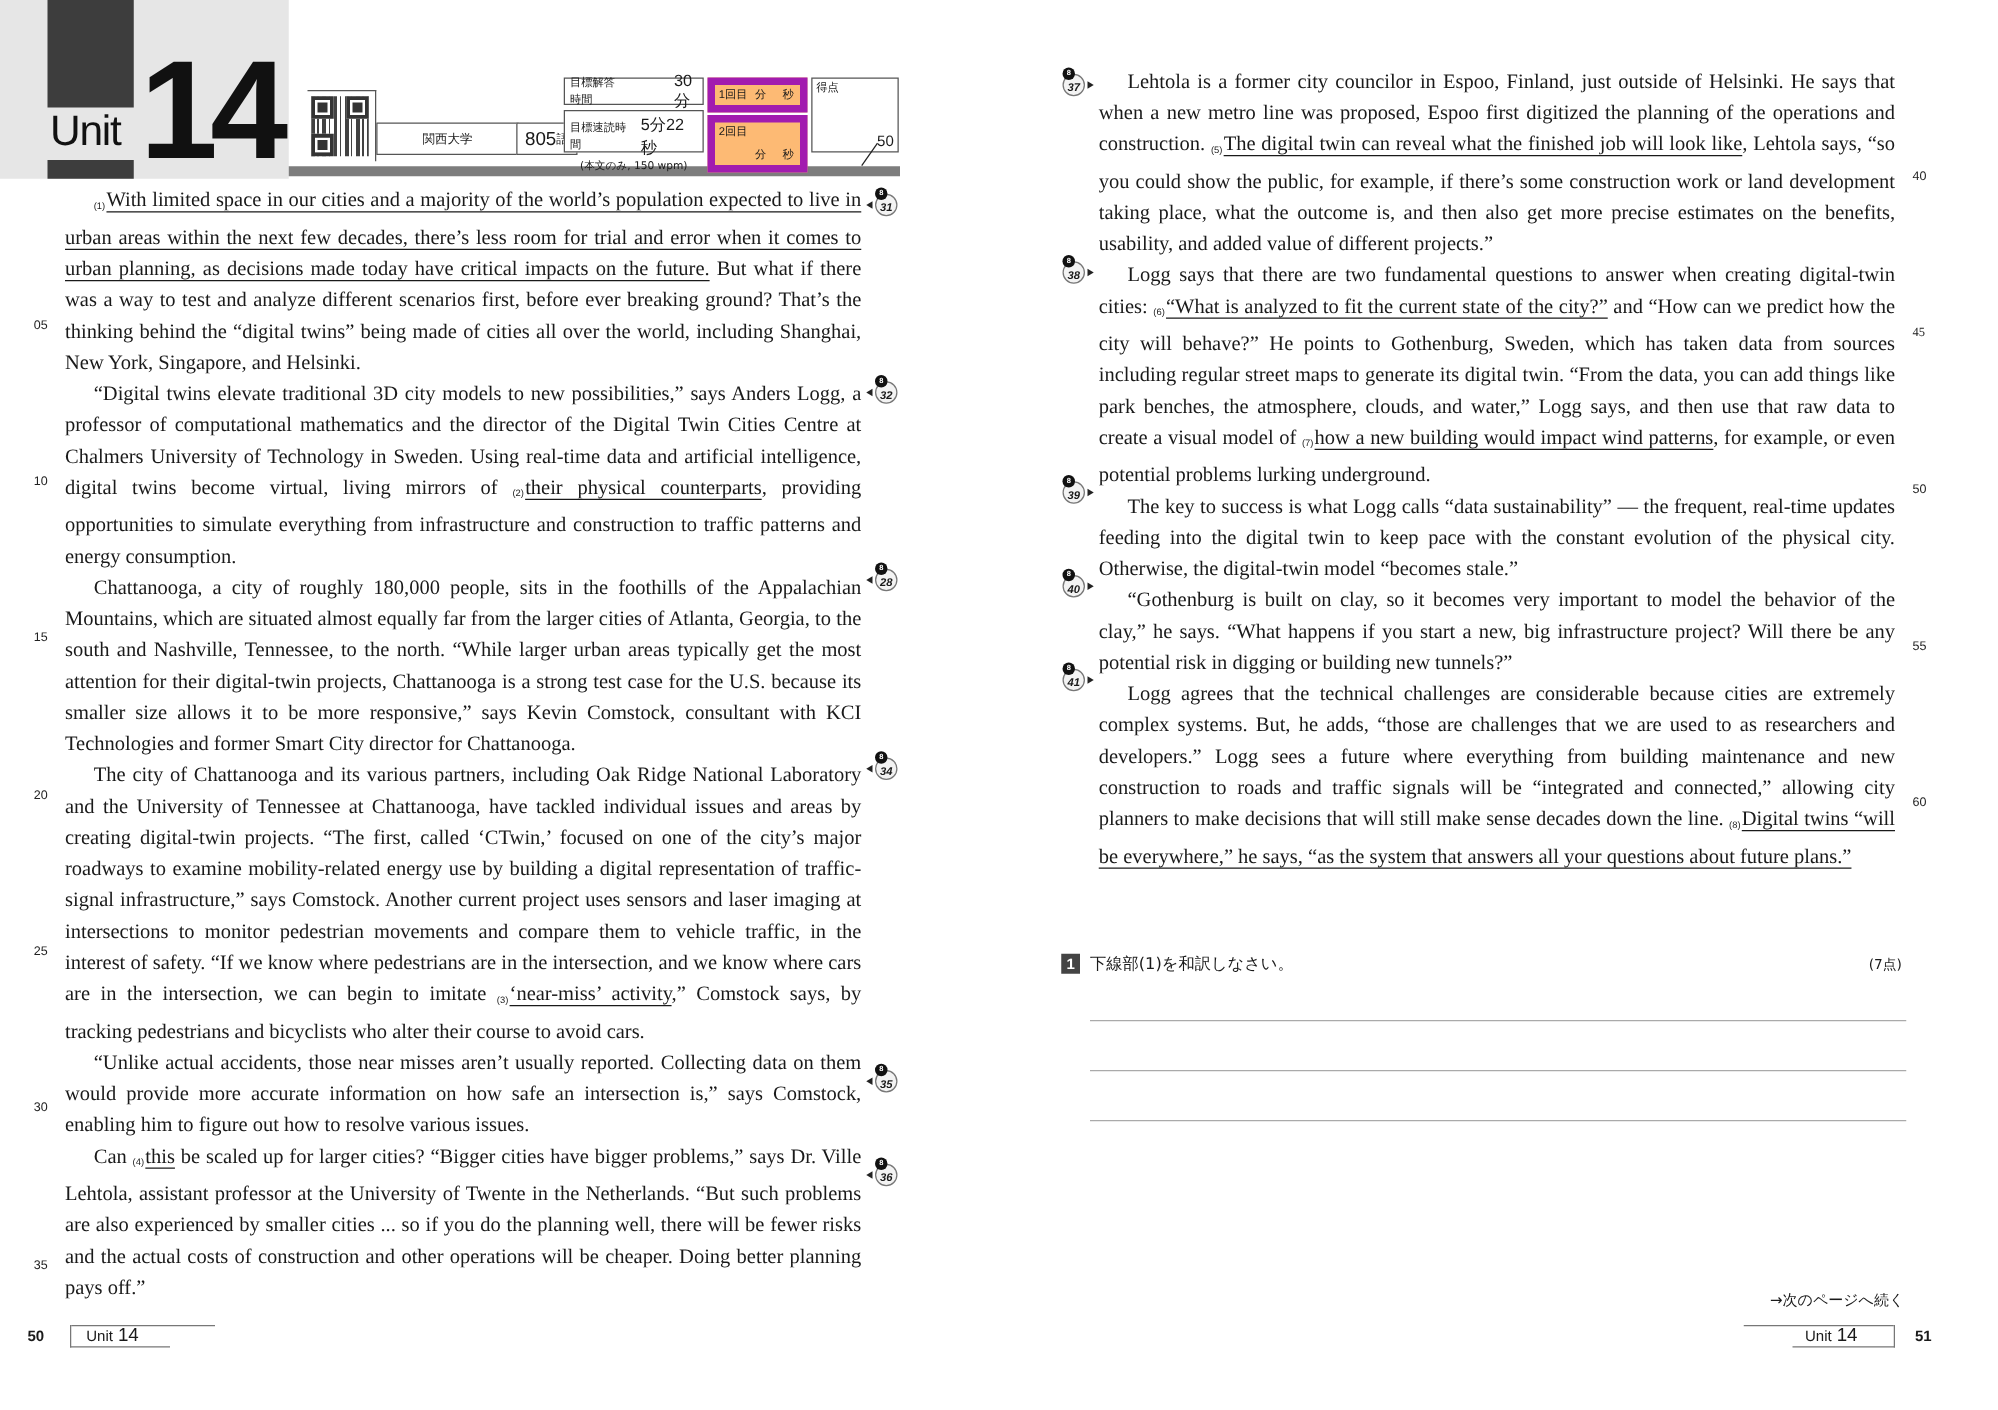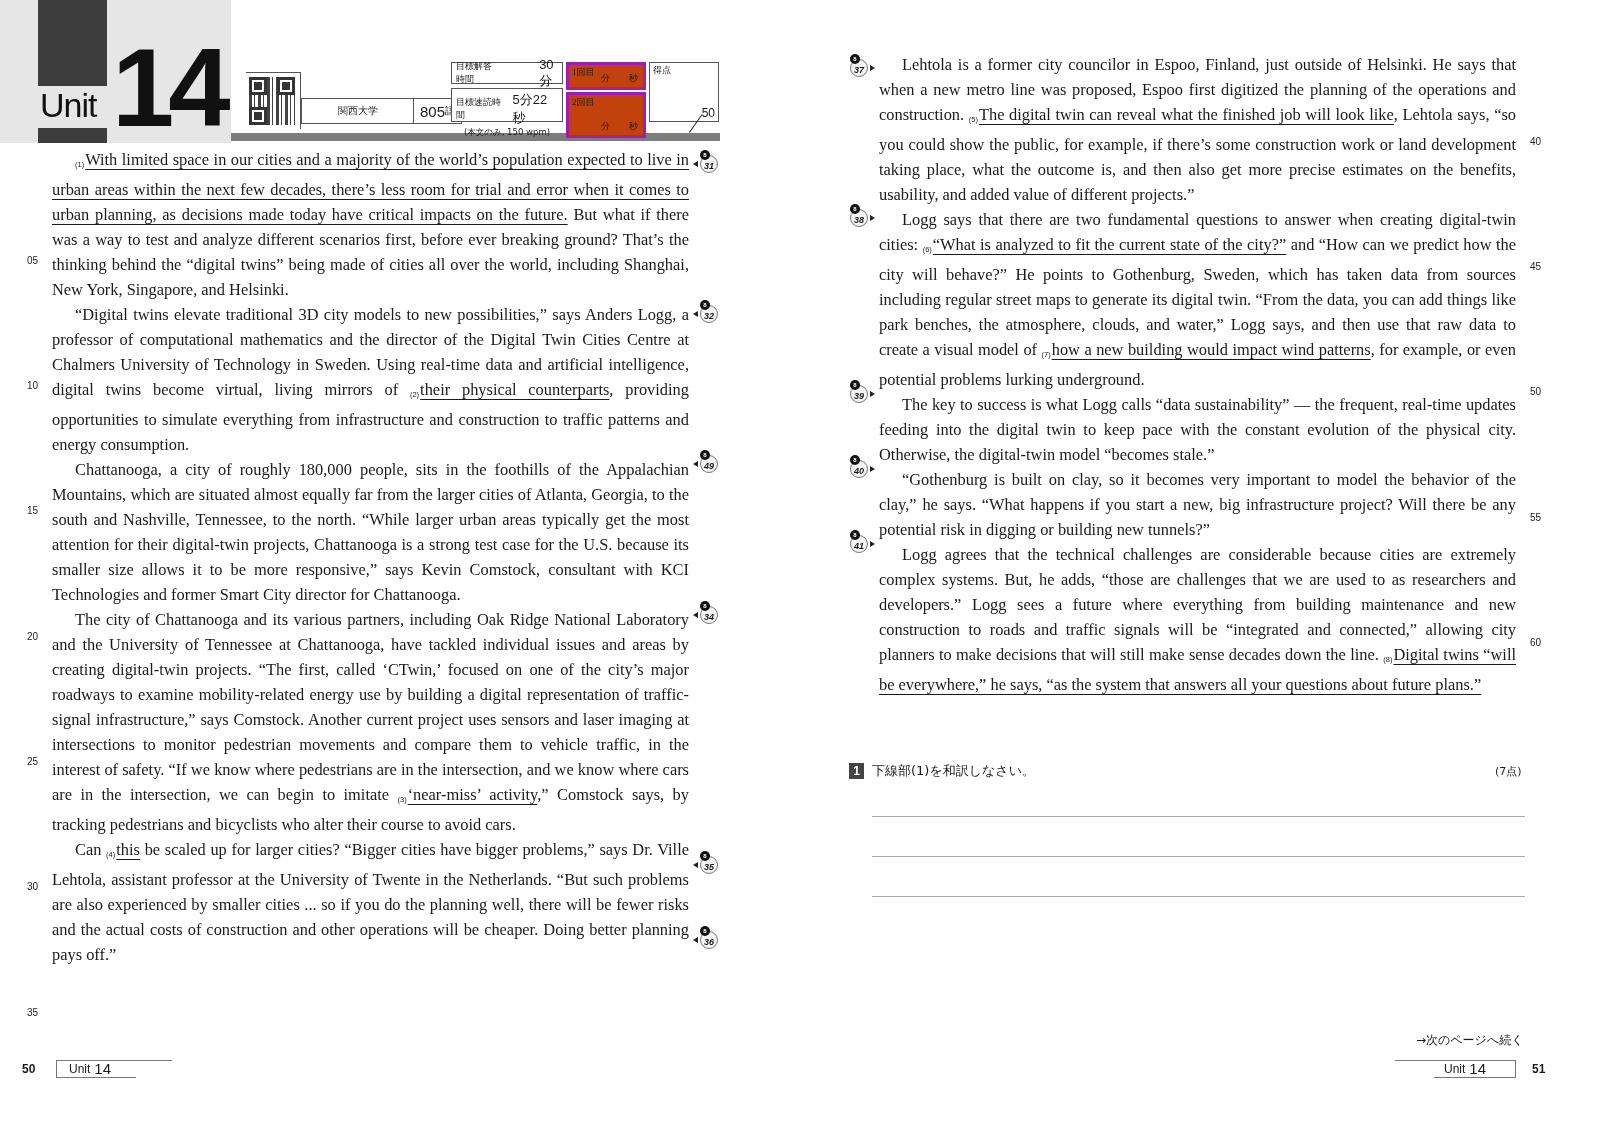--- a/index.html
+++ b/index.html
@@ -30,21 +30,21 @@
   .words-unit { font-size:10px; }
 
   .target-box { position:absolute; border:1px solid #555; font-family:"DejaVu Sans", sans-serif; font-size:9px; background:#fff; padding:2px 4px; box-sizing:border-box; }
   .tb1 { left:451px; top:62px; width:112px; height:22px; display:flex; align-items:center; gap:6px; }
   .tb1 .big { font-size:13px; font-family:"Liberation Sans", sans-serif;margin-left:40px; }
   .tb2 { left:451px; top:88px; width:112px; height:34px; }
   .tb2 .row1 { display:flex; align-items:center; gap:5px; }
   .tb2 .big { font-size:13px; font-family:"Liberation Sans", sans-serif; }
   .tb2 .row2 { font-size:8.5px; text-align:center; margin-top:0; }
 
-  .try-box { position:absolute; border:3px solid #a21caf; font-family:Liberation Serif, serif; font-size:9px; background:#c2410c; box-sizing:border-box; }
+  .try-box { position:absolute; border:6px solid #a21caf; font-family:Liberation Sans, sans-serif; font-size:9px; background:#fdba74; box-sizing:border-box; }
   .try1 { left:566px; top:62px; width:80px; height:28px; }
   .try2 { left:566px; top:92px; width:80px; height:46px; }
   .try-box .lbl { position:absolute; left:3px; top:1px; }
   .try-box .min { position:absolute; left:32px; bottom:2px; }
   .try-box .sec { position:absolute; right:5px; bottom:2px; }
 
   .score-box { position:absolute; left:649px; top:62px; width:70px; height:60px; border:1px solid #555; font-family:"DejaVu Sans", sans-serif; font-size:9px; box-sizing:border-box; background:#fff; }
   .score-box .lbl { position:absolute; left:3px; top:1px; }
   .score-box .slash { position:absolute; right:16px; bottom:6px; width:22px; height:1px; background:#222; transform:rotate(-55deg); transform-origin:right center; }
   .score-box .max { position:absolute; right:3px; bottom:1px; font-size:12px; font-family:"Liberation Sans", sans-serif; }
@@ -131,20 +131,21 @@
   <span class="lbl">得点</span>
   <span class="slash"></span>
   <span class="max">50</span>
 </div>
 
 <div class="col col-left" id="col-left">
     <p class="para"><span class="ref">(1)</span><span class="ul">With limited space in our cities and a majority of the world’s population expected to live in urban areas within the next few decades, there’s less room for trial and error when it comes to urban planning, as decisions made today have critical impacts on the future.</span><span> But what if there was a way to test and analyze different scenarios first, before ever breaking ground? That’s the thinking behind the “digital twins” being made of cities all over the world, including Shanghai, New York, Singapore, and Helsinki.</span></p>
     <p class="para"><span>“Digital twins elevate traditional 3D city models to new possibilities,” says Anders Logg, a professor of computational mathematics and the director of the Digital Twin Cities Centre at Chalmers University of Technology in Sweden. Using real-time data and artificial intelligence, digital twins become virtual, living mirrors of </span><span class="ref">(2)</span><span class="ul">their physical counterparts</span><span>, providing opportunities to simulate everything from infrastructure and construction to traffic patterns and energy consumption.</span></p>
     <p class="para"><span>Chattanooga, a city of roughly 180,000 people, sits in the foothills of the Appalachian Mountains, which are situated almost equally far from the larger cities of Atlanta, Georgia, to the south and Nashville, Tennessee, to the north. “While larger urban areas typically get the most attention for their digital-twin projects, Chattanooga is a strong test case for the U.S. because its smaller size allows it to be more responsive,” says Kevin Comstock, consultant with KCI Technologies and former Smart City director for Chattanooga.</span></p>
     <p class="para"><span>The city of Chattanooga and its various partners, including Oak Ridge National Laboratory and the University of Tennessee at Chattanooga, have tackled individual issues and areas by creating digital-twin projects. “The first, called ‘CTwin,’ focused on one of the city’s major roadways to examine mobility-related energy use by building a digital representation of traffic-signal infrastructure,” says Comstock. Another current project uses sensors and laser imaging at intersections to monitor pedestrian movements and compare them to vehicle traffic, in the interest of safety. “If we know where pedestrians are in the intersection, and we know where cars are in the intersection, we can begin to imitate </span><span class="ref">(3)</span><span class="ul">‘near-miss’ activity</span><span>,” Comstock says, by tracking pedestrians and bicyclists who alter their course to avoid cars.</span></p>
+    <p class="para"><span>“Unlike actual accidents, those near misses aren’t usually reported. Collecting data on them would provide more accurate information on how safe an intersection is,” says Comstock, enabling him to figure out how to resolve various issues.</span></p>
     <p class="para"><span>Can </span><span class="ref">(4)</span><span class="ul">this</span><span> be scaled up for larger cities? “Bigger cities have bigger problems,” says Dr. Ville Lehtola, assistant professor at the University of Twente in the Netherlands. “But such problems are also experienced by smaller cities ... so if you do the planning well, there will be fewer risks and the actual costs of construction and other operations will be cheaper. Doing better planning pays off.”</span></p>
   </div>
 
 <div class="ln" style="left:27px;top:255px;">05</div>
 <div class="ln" style="left:27px;top:380px;">10</div>
 <div class="ln" style="left:27px;top:505px;">15</div>
 <div class="ln" style="left:27px;top:631px;">20</div>
 <div class="ln" style="left:27px;top:756px;">25</div>
 <div class="ln" style="left:27px;top:881px;">30</div>
 <div class="ln" style="left:27px;top:1007px;">35</div>
@@ -154,21 +155,21 @@
     <span class="disc">31</span>
     <span class="cd">8</span>
   </div>
 <div class="audio left" style="left:696px;top:300px;">
     <span class="tri"></span>
     <span class="disc">32</span>
     <span class="cd">8</span>
   </div>
 <div class="audio left" style="left:696px;top:450px;">
     <span class="tri"></span>
-    <span class="disc">49</span>
+    <span class="disc">28</span>
     <span class="cd">8</span>
   </div>
 <div class="audio left" style="left:696px;top:601px;">
     <span class="tri"></span>
     <span class="disc">34</span>
     <span class="cd">8</span>
   </div>
 <div class="audio left" style="left:696px;top:851px;">
     <span class="tri"></span>
     <span class="disc">35</span>
@@ -182,21 +183,21 @@
 
 <div class="col col-right" id="col-right">
     <p class="para"><span>Lehtola is a former city councilor in Espoo, Finland, just outside of Helsinki. He says that when a new metro line was proposed, Espoo first digitized the planning of the operations and construction. </span><span class="ref">(5)</span><span class="ul">The digital twin can reveal what the finished job will look like</span><span>, Lehtola says, “so you could show the public, for example, if there’s some construction work or land development taking place, what the outcome is, and then also get more precise estimates on the benefits, usability, and added value of different projects.”</span></p>
     <p class="para"><span>Logg says that there are two fundamental questions to answer when creating digital-twin cities: </span><span class="ref">(6)</span><span class="ul">“What is analyzed to fit the current state of the city?”</span><span> and “How can we predict how the city will behave?” He points to Gothenburg, Sweden, which has taken data from sources including regular street maps to generate its digital twin. “From the data, you can add things like park benches, the atmosphere, clouds, and water,” Logg says, and then use that raw data to create a visual model of </span><span class="ref">(7)</span><span class="ul">how a new building would impact wind patterns</span><span>, for example, or even potential problems lurking underground.</span></p>
     <p class="para"><span>The key to success is what Logg calls “data sustainability” — the frequent, real-time updates feeding into the digital twin to keep pace with the constant evolution of the physical city. Otherwise, the digital-twin model “becomes stale.”</span></p>
     <p class="para"><span>“Gothenburg is built on clay, so it becomes very important to model the behavior of the clay,” he says. “What happens if you start a new, big infrastructure project? Will there be any potential risk in digging or building new tunnels?”</span></p>
     <p class="para"><span>Logg agrees that the technical challenges are considerable because cities are extremely complex systems. But, he adds, “those are challenges that we are used to as researchers and developers.” Logg sees a future where everything from building maintenance and new construction to roads and traffic signals will be “integrated and connected,” allowing city planners to make decisions that will still make sense decades down the line. </span><span class="ref">(8)</span><span class="ul">Digital twins “will be everywhere,” he says, “as the system that answers all your questions about future plans.”</span></p>
   </div>
 
 <div class="ln" style="left:1530px;top:136px;">40</div>
-<div class="ln" style="left:1530px;top:261px;">45</div>
+<div class="ln" style="left:1530px;top:261px;font-family:Liberation Serif, serif;">45</div>
 <div class="ln" style="left:1530px;top:386px;">50</div>
 <div class="ln" style="left:1530px;top:512px;">55</div>
 <div class="ln" style="left:1530px;top:637px;">60</div>
 
 <div class="audio right" style="left:846px;top:54px;">
     <span class="tri"></span>
     <span class="disc">37</span>
     <span class="cd">8</span>
   </div>
 <div class="audio right" style="left:846px;top:204px;">

